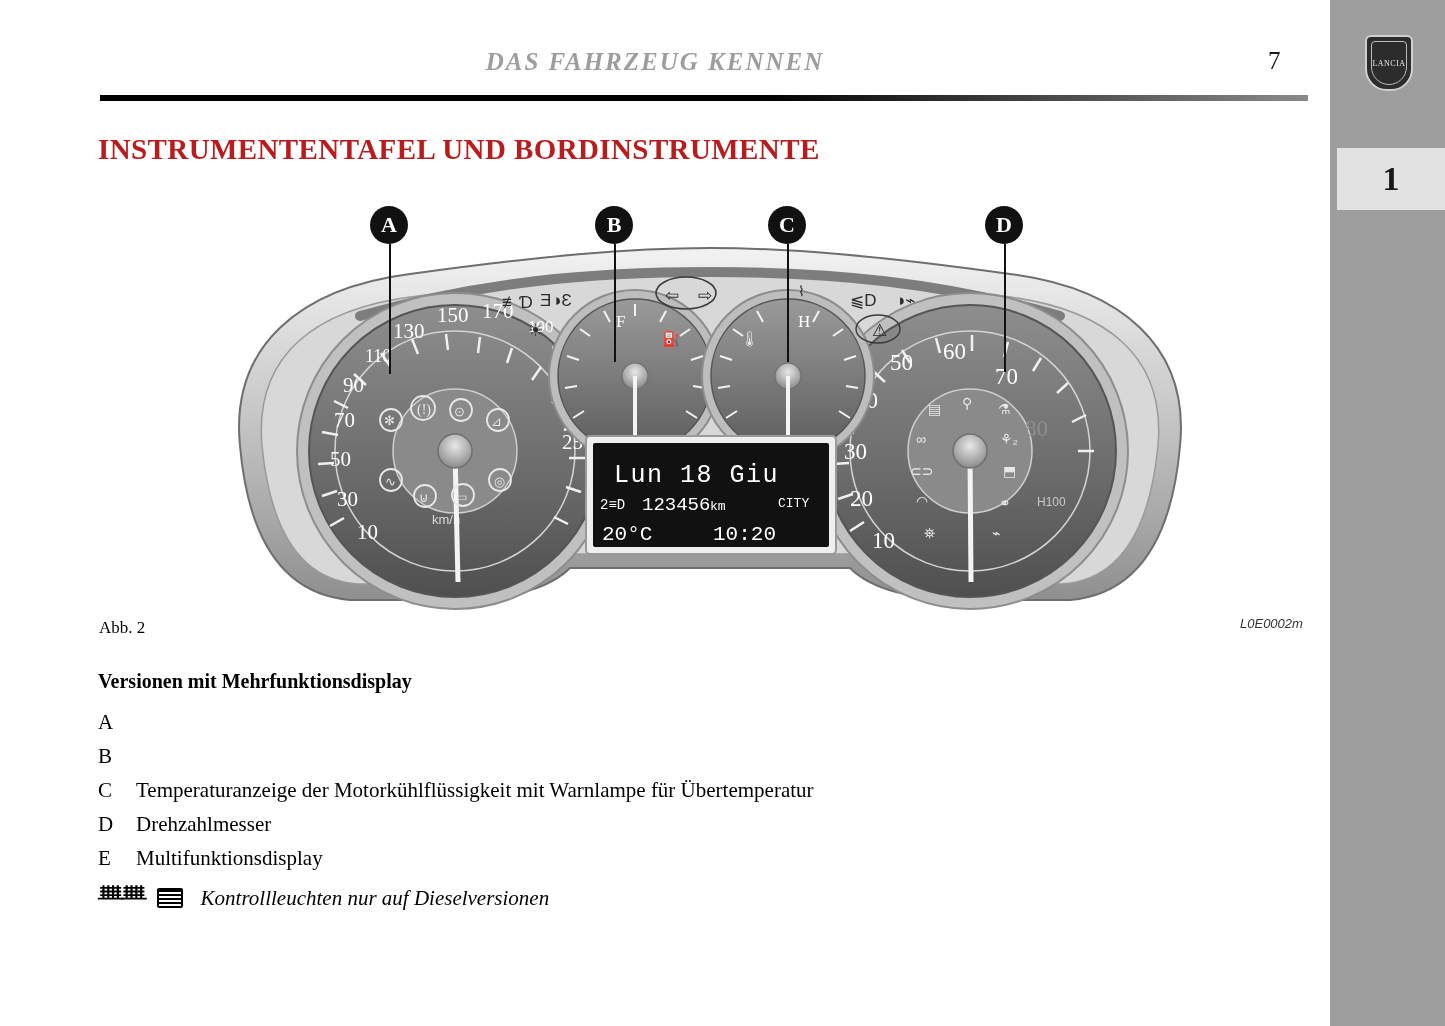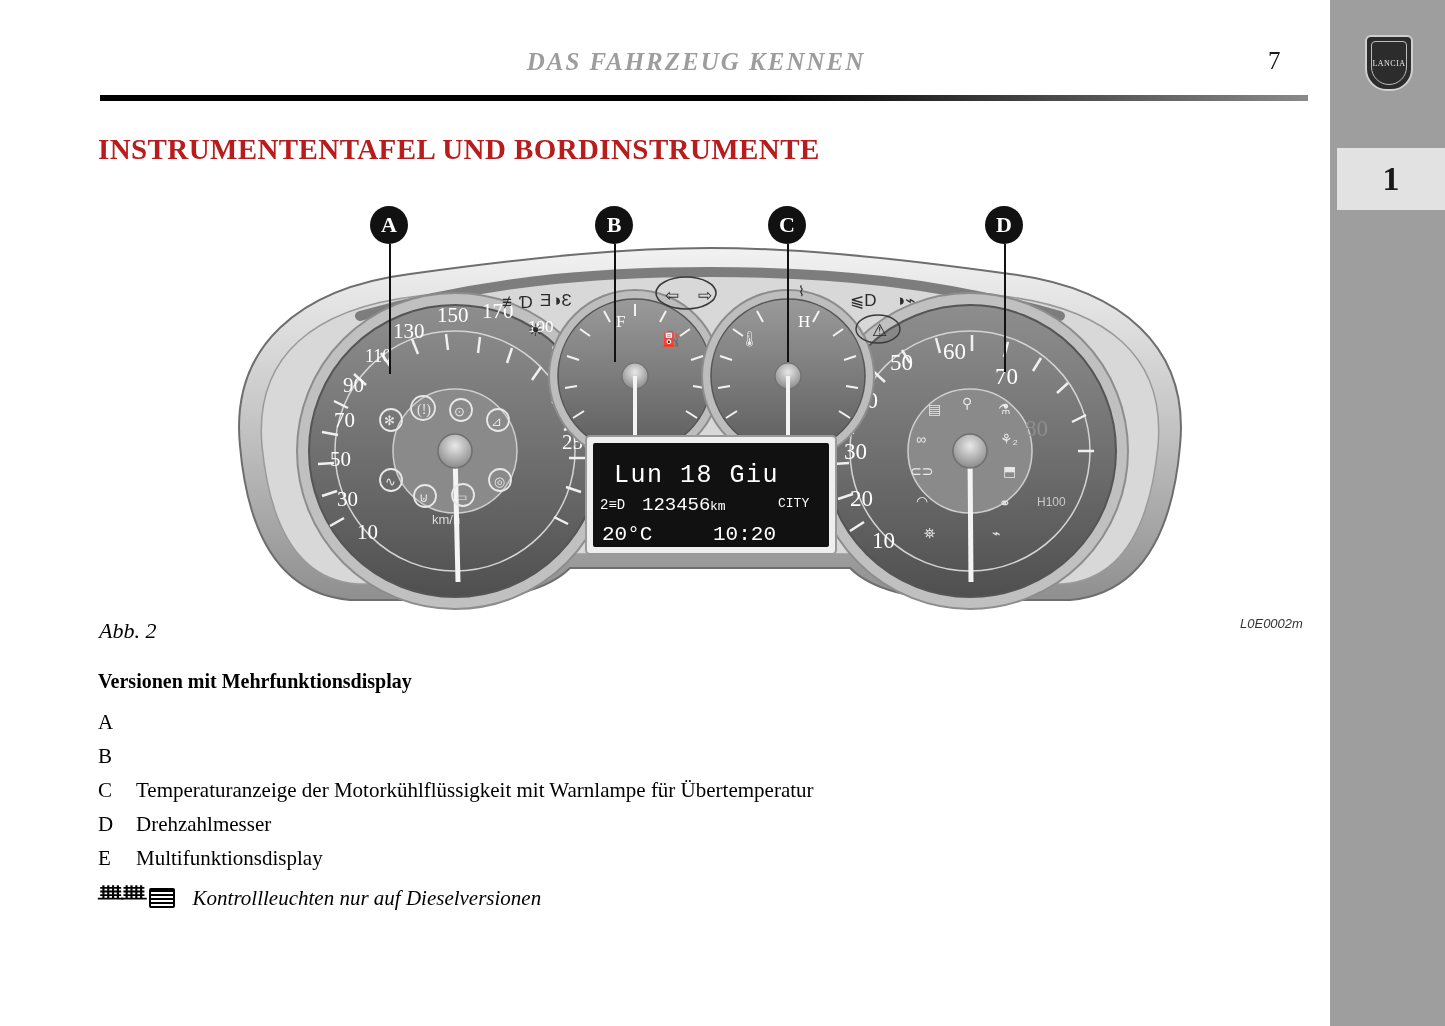--- a/index.html
+++ b/index.html
@@ -83,21 +83,20 @@
     top: 48px;
     left: 0;
     width: 1310px;
     text-align: center;
     font-family: "Liberation Serif", serif;
     font-style: italic;
     font-weight: bold;
     font-size: 25px;
     letter-spacing: 2px;
     color: #9d9d9d;
-    margin-left: 41px;
   }
   .page-number {
     position: absolute;
     top: 47px;
     left: 1268px;
     font-family: "Liberation Serif", serif;
     font-size: 25px;
     color: #1a1a1a;
   }
   .header-rule {
@@ -127,22 +126,21 @@
     top: 196px;
     left: 210px;
     width: 1000px;
     height: 430px;
   }
   .fig-caption {
     position: absolute;
     top: 618px;
     left: 99px;
     font-family: "Liberation Serif", serif;
-    font-style: italic;
-    font-size: 22px;
+    font-size: 17px;
     color: #000;
   }
   .fig-code {
     position: absolute;
     top: 616px;
     left: 1240px;
     font-family: Liberation Sans, sans-serif;
     font-style: italic;
     font-size: 13px;
     color: #333;
@@ -182,21 +180,21 @@
     left: 98px;
     display: flex;
     align-items: center;
     font-family: "Liberation Serif", serif;
     font-size: 21px;
     color: #000;
   }
   .note-line .glyphs {
     display: inline-flex;
     align-items: center;
-    gap: 4px;
+    gap: 12px;
     margin-right: 18px;
   }
   .note-italic {
     font-style: italic;
   }
   .final-note {
     position: absolute;
     top: 928px;
     left: 98px;
     width: 1190px;

